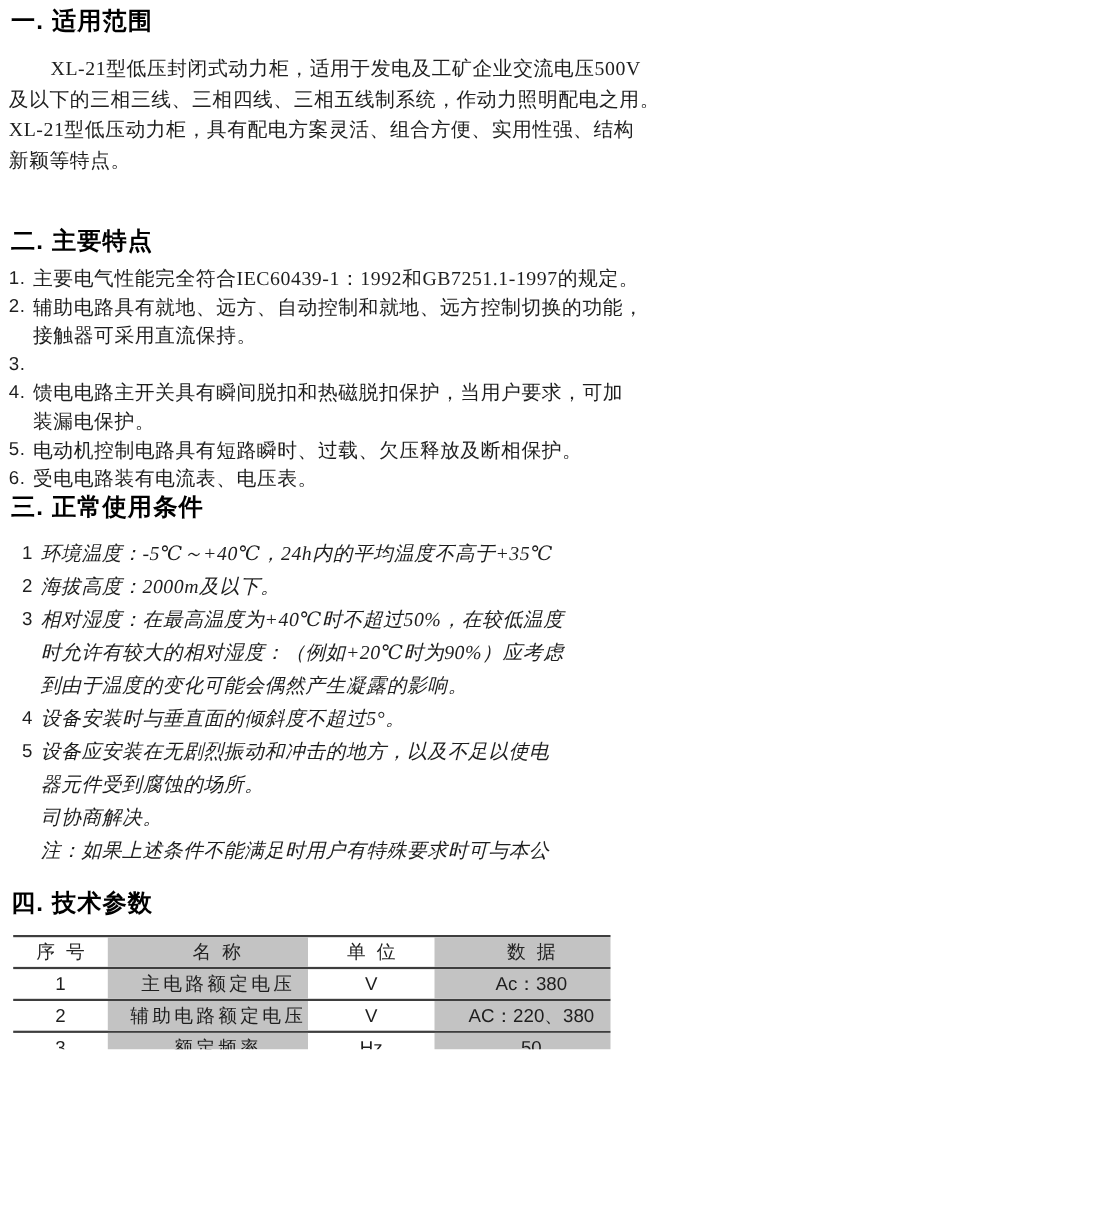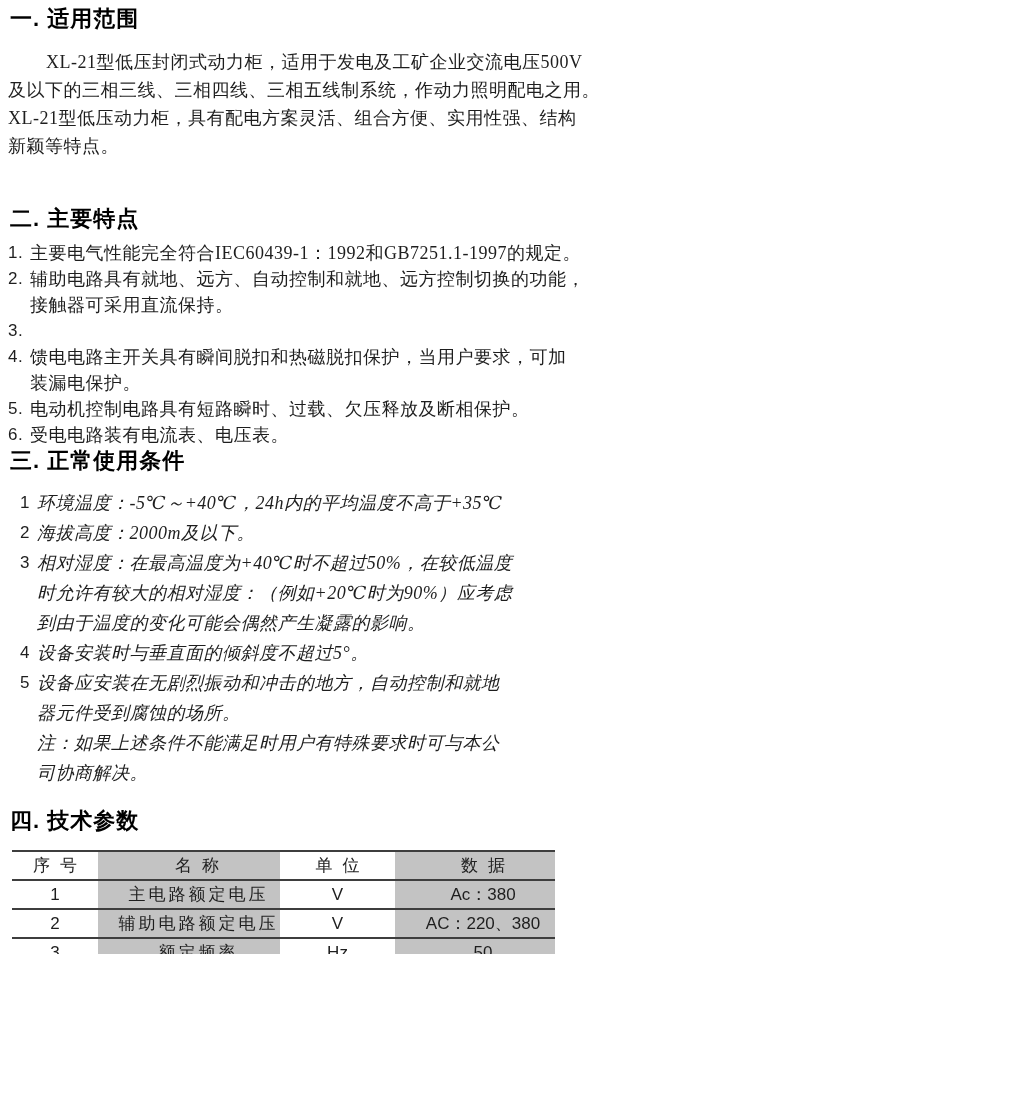--- a/index.html
+++ b/index.html
@@ -152,24 +152,24 @@
     </div>
     <div class="item">
       <span class="marker">4</span>
       <div class="itext">
         <div class="ln">设备安装时与垂直面的倾斜度不超过5°。</div>
       </div>
     </div>
     <div class="item">
       <span class="marker">5</span>
       <div class="itext">
-        <div class="ln">设备应安装在无剧烈振动和冲击的地方，自动控制和就地</div>
+        <div class="ln">设备应安装在无剧烈振动和冲击的地方，以及不足以使电</div>
         <div class="ln">器元件受到腐蚀的场所。</div>
+        <div class="ln">司协商解决。</div>
         <div class="ln">注：如果上述条件不能满足时用户有特殊要求时可与本公</div>
-        <div class="ln">司协商解决。</div>
       </div>
     </div>
   </div>
 
   <div class="hd h4">四. 技术参数</div>
   <div class="ptable">
     <div class="trow thead">
       <div class="tc">序号</div>
       <div class="tc shade">名称</div>
       <div class="tc">单位</div>

